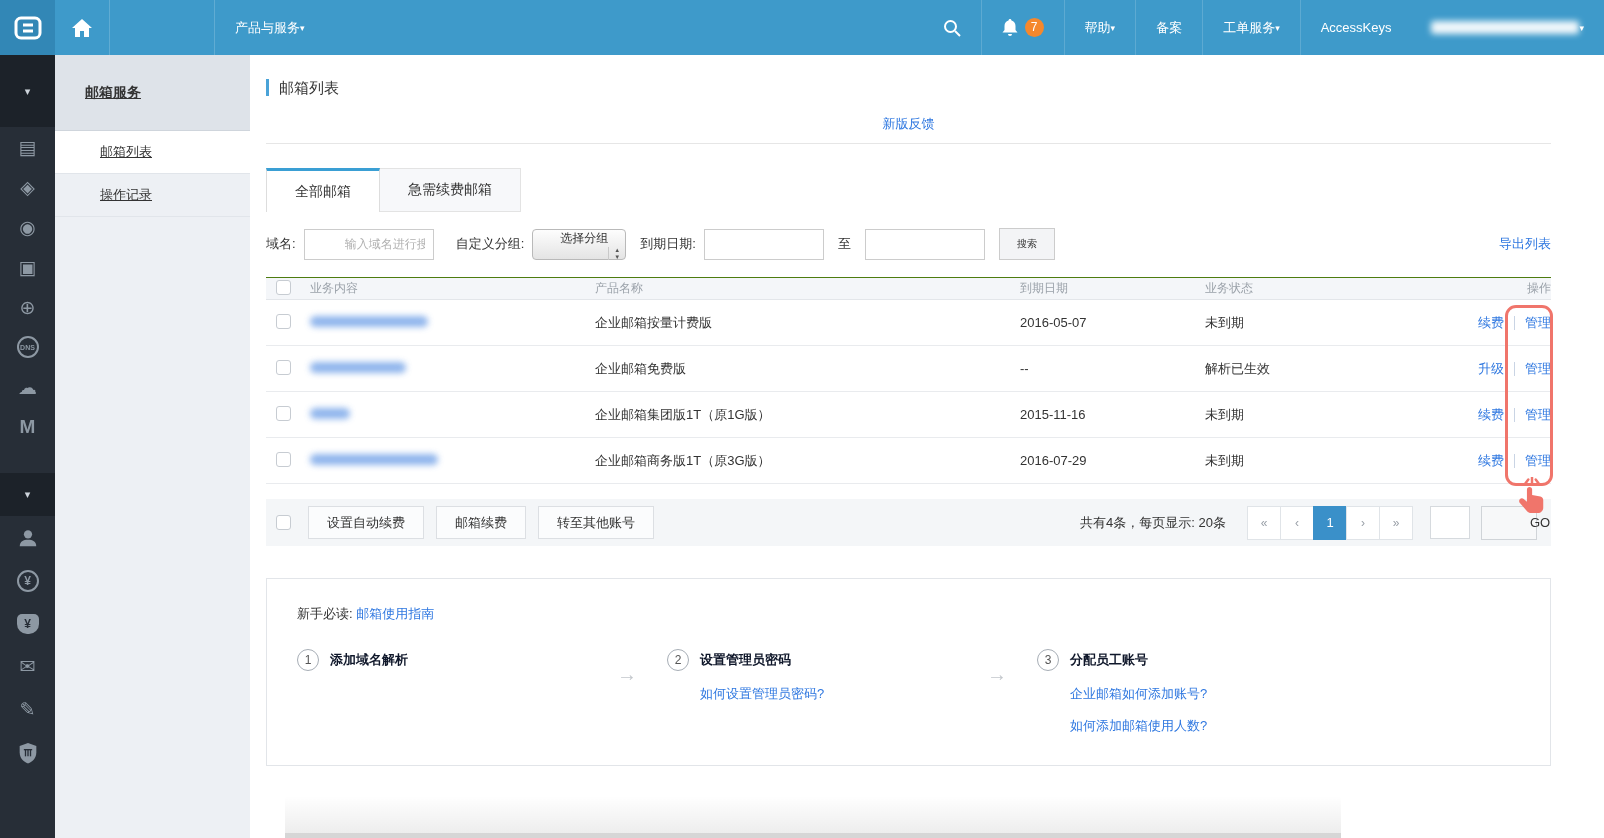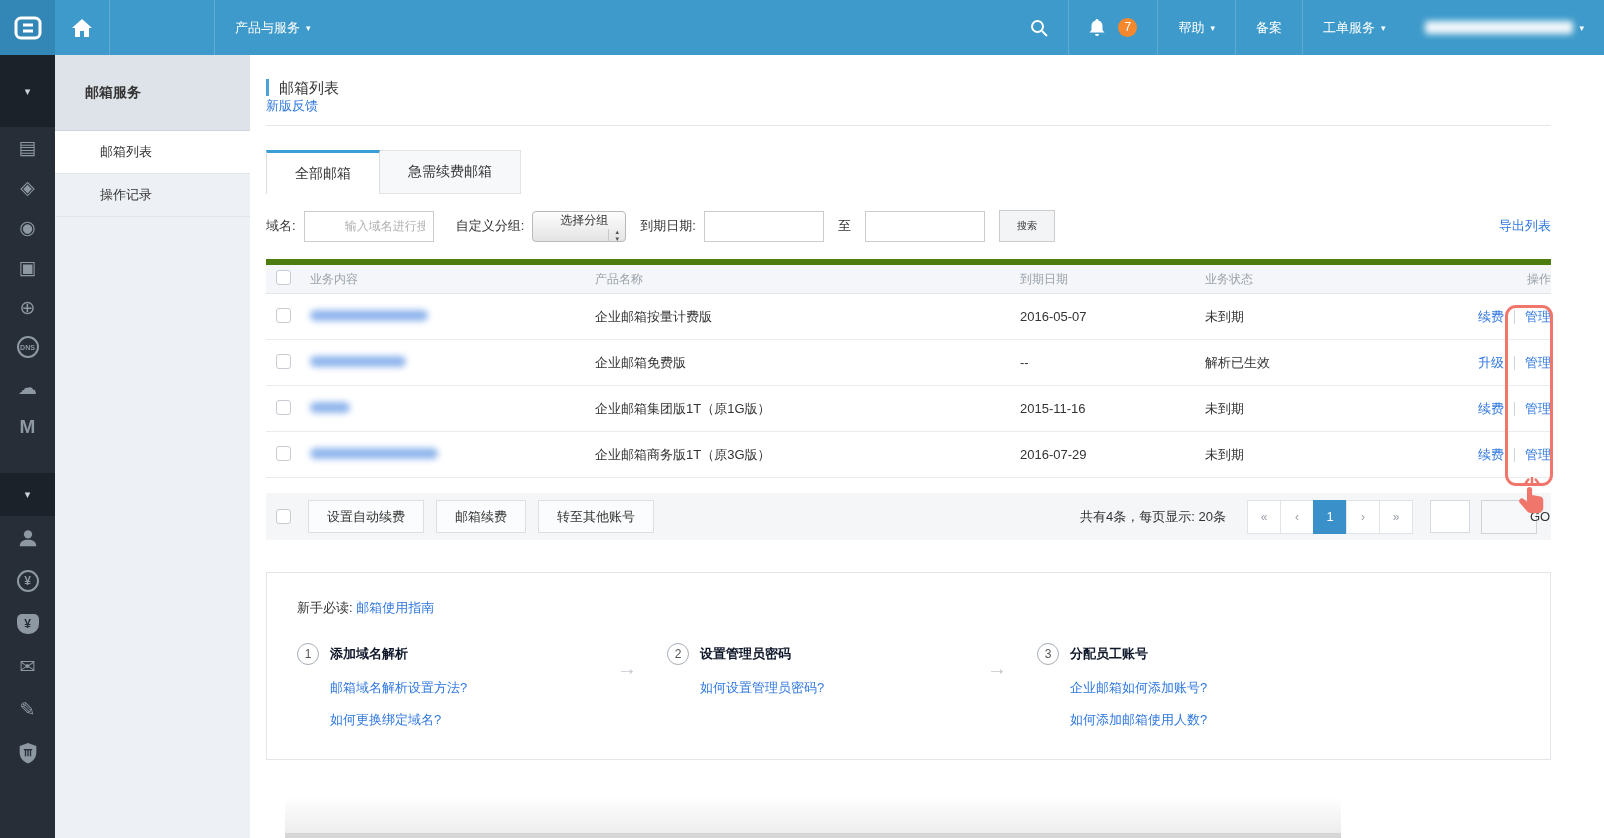--- a/index.html
+++ b/index.html
@@ -11,21 +11,21 @@
   }
   a { text-decoration:none; }
 
   
   .topbar { position:absolute; top:0; left:0; right:0; height:55px;
     background:#3e9aca; display:flex; align-items:stretch; color:#fff; font-size:13px; z-index:5; }
   .logo-cell { width:55px; background:#3287b6; display:flex; align-items:center; justify-content:center; flex:none; }
   .home-cell { width:55px; display:flex; align-items:center; justify-content:center;
     border-right:1px solid rgba(255,255,255,.18); flex:none; }
   .tb-spacer { width:105px; border-right:1px solid rgba(255,255,255,.18); flex:none; }
-  .tb-item { display:flex; align-items:center; padding:0 20px; gap:6px; white-space:nowrap; }
+  .tb-item { display:flex; align-items:center; padding:0 20px; white-space:nowrap; }
   .div-l { border-left:1px solid rgba(255,255,255,.16); }
   .topbar-right { margin-left:auto; display:flex; align-items:stretch; }
   .caret { font-size:9px; line-height:1; margin-top:2px; }
   .badge { background:#f5882d; border-radius:10px; min-width:19px; height:19px; line-height:19px;
     text-align:center; font-size:12px; padding:0 5px; margin-left:7px; color:#fff; }
   .blur-acc { width:148px; height:13px; border-radius:3px; background:#ffffff; opacity:.92; filter:blur(3px); }
 
   
   .iconbar { position:absolute; top:55px; left:0; bottom:0; width:55px; background:#272e37; z-index:4; }
   .ib-chevron { height:72px; background:#1c2229; display:flex; align-items:center; justify-content:center;
@@ -33,33 +33,33 @@
   .ib-chevron.small { height:43px; }
   .ib-icon { height:40px; display:flex; align-items:center; justify-content:center; color:#8d98a3; font-size:19px; }
   .ib-icon.tall { height:43px; }
   .ring { width:22px; height:22px; border:2px solid #8d98a3; border-radius:50%;
     display:flex; align-items:center; justify-content:center; font-size:8px; font-weight:bold; }
   .ring.dns { font-size:7px; letter-spacing:0; }
   .bag { width:22px; height:20px; background:#8d98a3; border-radius:5px 5px 10px 10px;
     display:flex; align-items:center; justify-content:center; color:#272e37; font-size:12px; font-weight:bold; }
 
   
-  .subnav { position:absolute; top:55px; left:55px; bottom:0; width:195px; background:#edf0f4; z-index:3; }
+  .subnav { position:absolute; top:55px; left:55px; bottom:0; width:195px; background:#edf0f4; z-index:3;text-decoration:underline; }
   .subnav-h { height:76px; background:#dee3e9; border-bottom:1px solid #cfd5dc;
     display:flex; align-items:center; padding-left:30px; font-weight:bold; font-size:14px; color:#333; }
   .subnav-item { height:43px; display:flex; align-items:center; padding-left:45px;
     font-size:13px; color:#333; border-bottom:1px solid #e1e5ea; cursor:pointer; }
   .subnav-item.active { background:#fff; }
 
   
   .main { position:absolute; top:55px; left:250px; right:0; bottom:0; background:#fff;
     padding:0 53px 0 16px; }
   .title-row { margin-top:24px; display:flex; align-items:center; }
   .page-title { font-size:15px; color:#333; padding-left:10px; border-left:3px solid #4aa3d8; line-height:17px; }
-  .feedback-row { text-align:left; margin-top:0; }
+  .feedback-row { text-align:center; margin-top:18px; }
   .link { color:#2e77e0; font-size:13px; cursor:pointer; }
   .hr { border-top:1px solid #e6e6e6; margin-top:10px; }
 
   .tabs { display:flex; margin-top:24px; }
   .tab { height:44px; display:flex; align-items:center; padding:0 28px; font-size:14px; color:#333; cursor:pointer; }
   .tab.active { border:1px solid #ddd; border-bottom:none; border-top:3px solid #3a9fd4; background:#fff; }
   .tab.inactive { border:1px solid #e3e3e3; border-left:none; background:#f7f8fa; }
 
   .filters { display:flex; align-items:center; margin-top:16px; font-size:13px; color:#333; }
   .filters .lbl { margin-right:8px; }
@@ -73,21 +73,21 @@
     font-size:12px; padding-left:10px; margin-right:14px; cursor:pointer;flex-direction:column; }
   .stepper { margin-left:auto; width:17px; height:100%; display:flex; flex-direction:column;
     align-items:center; justify-content:center; font-size:6px; color:#555; line-height:6px;
     border-left:1px solid #c9c9c9; gap:1px; }
   .zhi { margin:0 14px; }
   .search-btn { height:32px; padding:0 17px; border:1px solid #ccc; background:#f3f4f6; font-size:10px;
     color:#333; margin-left:14px; cursor:pointer; font-family:inherit; }
   .export { margin-left:auto; }
 
   .grid-cols { display:grid; grid-template-columns:44px 285px 425px 185px 230px 1fr; align-items:center; }
-  .t-head { height:35px; background:#f4f6f9; border-top:6px solid #4d7c0f; border-bottom:1px solid #e3e6ea;
+  .t-head { height:23px; background:#f4f6f9; border-top:1px solid #4d7c0f; border-bottom:1px solid #e3e6ea;
     color:#9aa1a9; font-size:12px; margin-top:17px; }
   .t-row { height:46px; border-bottom:1px solid #e9ebee; font-size:13px; color:#333; }
   .t-check { padding-left:10px; }
   .checkbox { display:inline-block; width:15px; height:15px; border:1px solid #c7ccd2; border-radius:3px;
     background:#fff; cursor:pointer; }
   .t-action { display:flex; justify-content:flex-end; align-items:center; }
   .sep { width:1px; height:14px; background:#c9d4e4; margin:0 10px; }
   .blur-pill { display:inline-block; height:11px; border-radius:6px; background:#74a3e8; opacity:.8; filter:blur(3px); }
   .col-r { text-align:right; }
 
@@ -168,20 +168,23 @@
       <span>帮助</span>
       <span class="caret">▾</span>
     </div>
     <div class="tb-item div-l">
       <span>备案</span>
     </div>
     <div class="tb-item div-l">
       <span>工单服务</span>
       <span class="caret">▾</span>
     </div>
+    <div class="tb-item div-l">
+      <span>AccessKeys</span>
+    </div>
     <div class="tb-item">
       <span class="blur-acc"></span>
       <span class="caret">▾</span>
     </div>
   </div>
 </div>
 
 <div class="iconbar">
   <div class="ib-chevron">
     <span>▾</span>
@@ -374,24 +377,20 @@
   <div class="guide">
     <div class="guide-head">
       <span>新手必读:</span>
       <a class="link">邮箱使用指南</a>
     </div>
     <div class="steps">
       <div class="step">
         <span class="step-num">1</span>
         <div class="step-body">
           <div class="step-title">添加域名解析</div>
-          <div class="step-links">
-            <a class="link">邮箱域名解析设置方法?</a>
-            <a class="link">如何更换绑定域名?</a>
-          </div>
         </div>
       </div>
       <div class="arrow">→</div>
       <div class="step">
         <span class="step-num">2</span>
         <div class="step-body">
           <div class="step-title">设置管理员密码</div>
           <div class="step-links">
             <a class="link">如何设置管理员密码?</a>
           </div>

